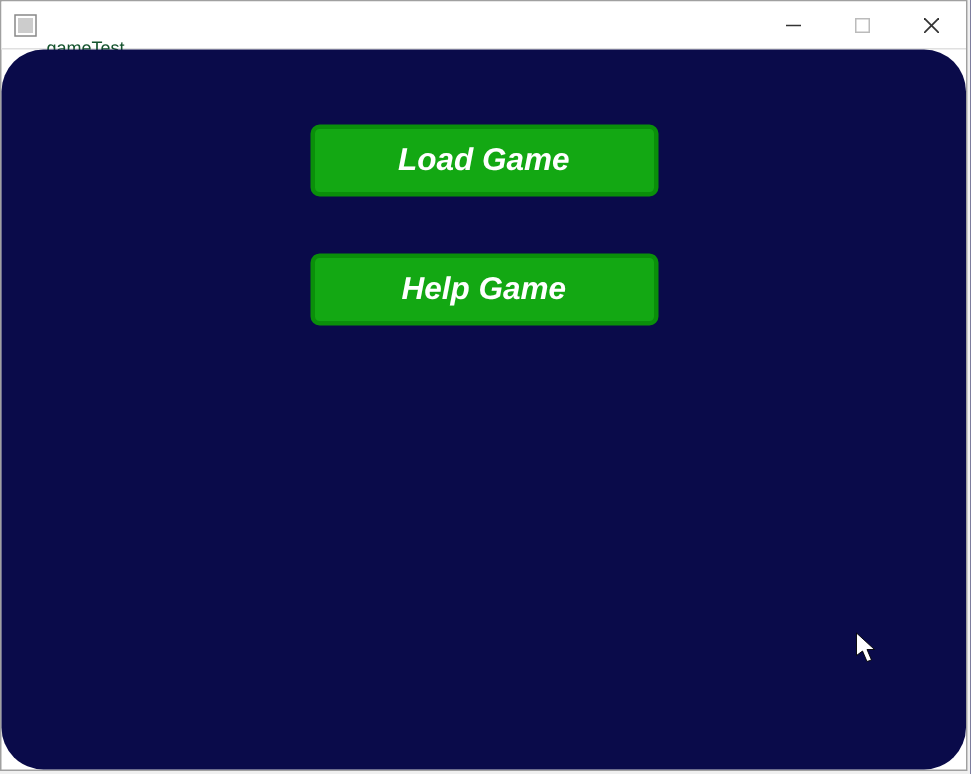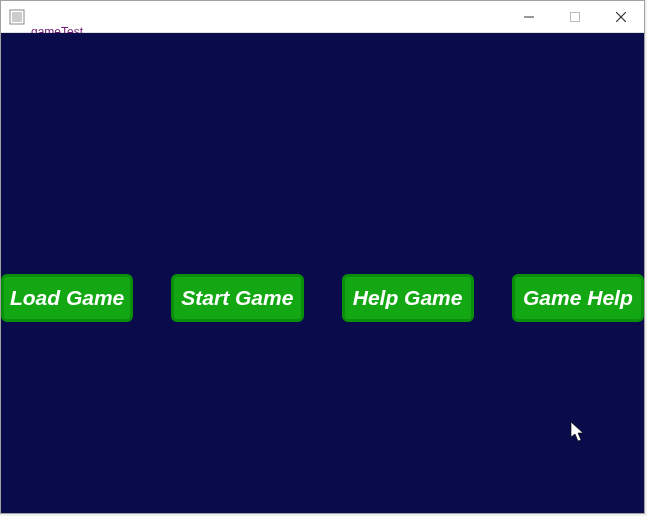--- a/index.html
+++ b/index.html
@@ -36,21 +36,21 @@
       align-items: center;
       gap: 6px;
     }
     .app-icon {
       width: 16px;
       height: 16px;
       display: inline-block;
     }
     .app-title {
       font-size: 12px;
-      color: #701a75;
+      color: #14532d;
       margin-top: 30px;
     }
     .window-controls {
       display: flex;
       height: 100%;
     }
     .win-btn {
       width: 46px;
       height: 100%;
       display: flex;
@@ -60,26 +60,27 @@
       font-size: 12px;
     }
     .win-btn.disabled {
       color: #bbb;
     }
     .game-area {
       width: 100%;
       height: calc(100% - 32px);
       background: #0a0b4a;
       display: flex;
-      flex-direction: row;
+      flex-direction: column;
       align-items: center;
       justify-content: flex-start;
       padding-top: 50px;
       gap: 38px;
       position: relative;
+      border-radius: 28px;
     }
     .menu-button {
       width: 232px;
       height: 48px;
       background: #13a813;
       border: 3px solid #0a8f0a;
       border-radius: 6px;
       color: #fff;
       font-size: 21px;
       font-weight: bold;
@@ -139,27 +140,21 @@
           </svg>
       </div>
     </div>
   </div>
 
   <div class="game-area">
     <div class="menu-button">
       <span>Load Game</span>
     </div>
     <div class="menu-button">
-      <span>Start Game</span>
-    </div>
-    <div class="menu-button">
       <span>Help Game</span>
-    </div>
-    <div class="menu-button">
-      <span>Game Help</span>
     </div>
 
     <span class="cursor-arrow">
       <svg width="16" height="22" viewBox="0 0 16 22">
         <path d="M1 1 L1 16 L5 13 L8 20 L11 19 L8 12 L13 12 Z" fill="#fff" stroke="#000" stroke-width="0.6"></path>
       </svg>
     </span>
 
   </div>
 </div>

